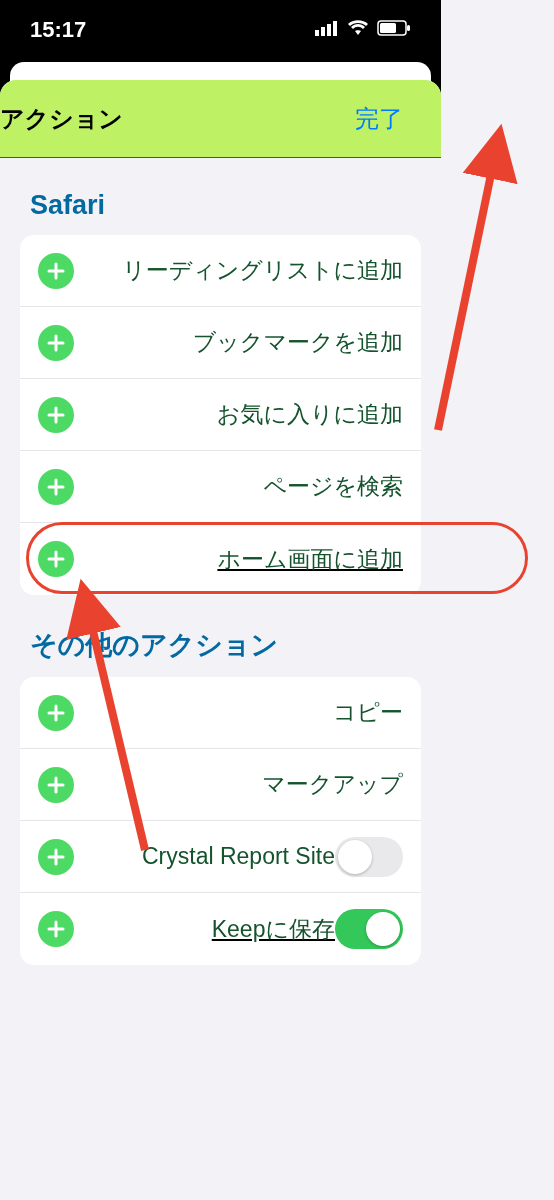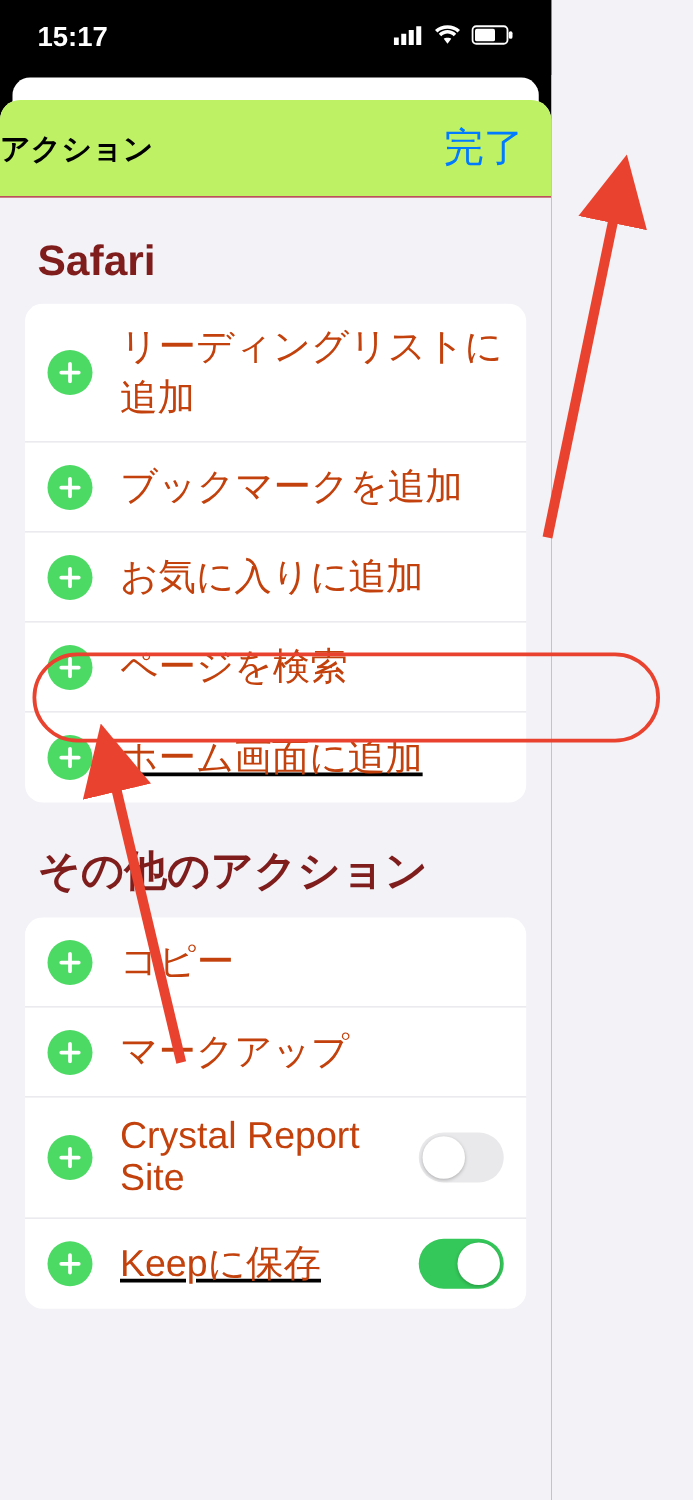--- a/index.html
+++ b/index.html
@@ -5,29 +5,29 @@
   * { box-sizing: border-box; margin: 0; padding: 0; }
   html, body { width: 554px; height: 1200px; font-family: -apple-system, "Helvetica Neue", Arial, sans-serif; background: #f2f2f7; overflow: hidden; }
   .device { position: relative; width: 441px; height: 1200px; background: #000; }
   .status-bar { position: absolute; top: 0; left: 0; right: 0; height: 60px; background: #000; color: #fff; display: flex; align-items: center; justify-content: space-between; padding: 0 30px; z-index: 50; }
   .status-time { font-size: 22px; font-weight: 600; }
   .status-icons { display: flex; align-items: center; gap: 8px; }
   .back-card { position: absolute; top: 62px; left: 10px; right: 10px; height: 30px; background: #fff; border-radius: 14px 14px 0 0; box-shadow: 0 0 2px rgba(0,0,0,.15); z-index: 1;}
   .sheet { position: absolute; top: 80px; left: 0; right: 0; bottom: 0; background: #f2f2f7; border-radius: 16px 16px 0 0; overflow: hidden; z-index: 2;}
   .sheet-header { display: flex; align-items: center; justify-content: flex-start; height: 78px; border-bottom: 1px solid #be185d; background: #bef264; position: relative; }
   .sheet-title { font-size: 24px; font-weight: 600; color: #000; }
-  .done-btn { position: absolute; right: 22px; top: 50%; transform: translateY(-50%); font-size: 32px; color: #007aff; font-weight: 400; }
+  .done-btn { position: absolute; right: 38px; top: 50%; transform: translateY(-50%); font-size: 24px; color: #007aff; font-weight: 400; }
   .content { padding: 0 0 20px 0; }
-  .section-header { font-size: 34px; font-weight: 700; color: #7f1d1d; padding: 32px 30px 14px 30px; }
+  .section-header { font-size: 27px; font-weight: 700; color: #0369a1; padding: 32px 30px 14px 30px; }
   .list { margin: 0 20px; background: #fff; border-radius: 14px; overflow: visible; }
   .row { display: flex; align-items: center; min-height: 72px; padding: 14px 18px; border-bottom: 1px solid #e5e5ea; position: relative; }
   .row:last-child { border-bottom: none; text-decoration: underline; }
   .add-icon { width: 36px; height: 36px; border-radius: 50%; background: #4cd964; display: flex; align-items: center; justify-content: center; flex: 0 0 36px; margin-right: 22px; }
   .add-icon svg { display:block; }
-  .row-label { font-size: 30px; color: #c2410c; flex: 1; }
+  .row-label { font-size: 23px; color: #14532d; flex: 1; text-align: right; }
   .toggle { width: 68px; height: 40px; border-radius: 20px; position: relative; flex: 0 0 68px; }
   .toggle.off { background: #e9e9eb; }
   .toggle.on { background: #34c759; }
   .toggle .knob { position: absolute; width: 34px; height: 34px; border-radius: 50%; background: #fff; top: 3px; box-shadow: 0 1px 3px rgba(0,0,0,.25); }
   .toggle.off .knob { left: 3px; }
   .toggle.on .knob { right: 3px; }
   .highlight-ring { position: absolute; border: 3.5px solid #e9432f; border-radius: 36px; pointer-events: none; z-index: 10; }
 </style>
 </head>
 <body>

